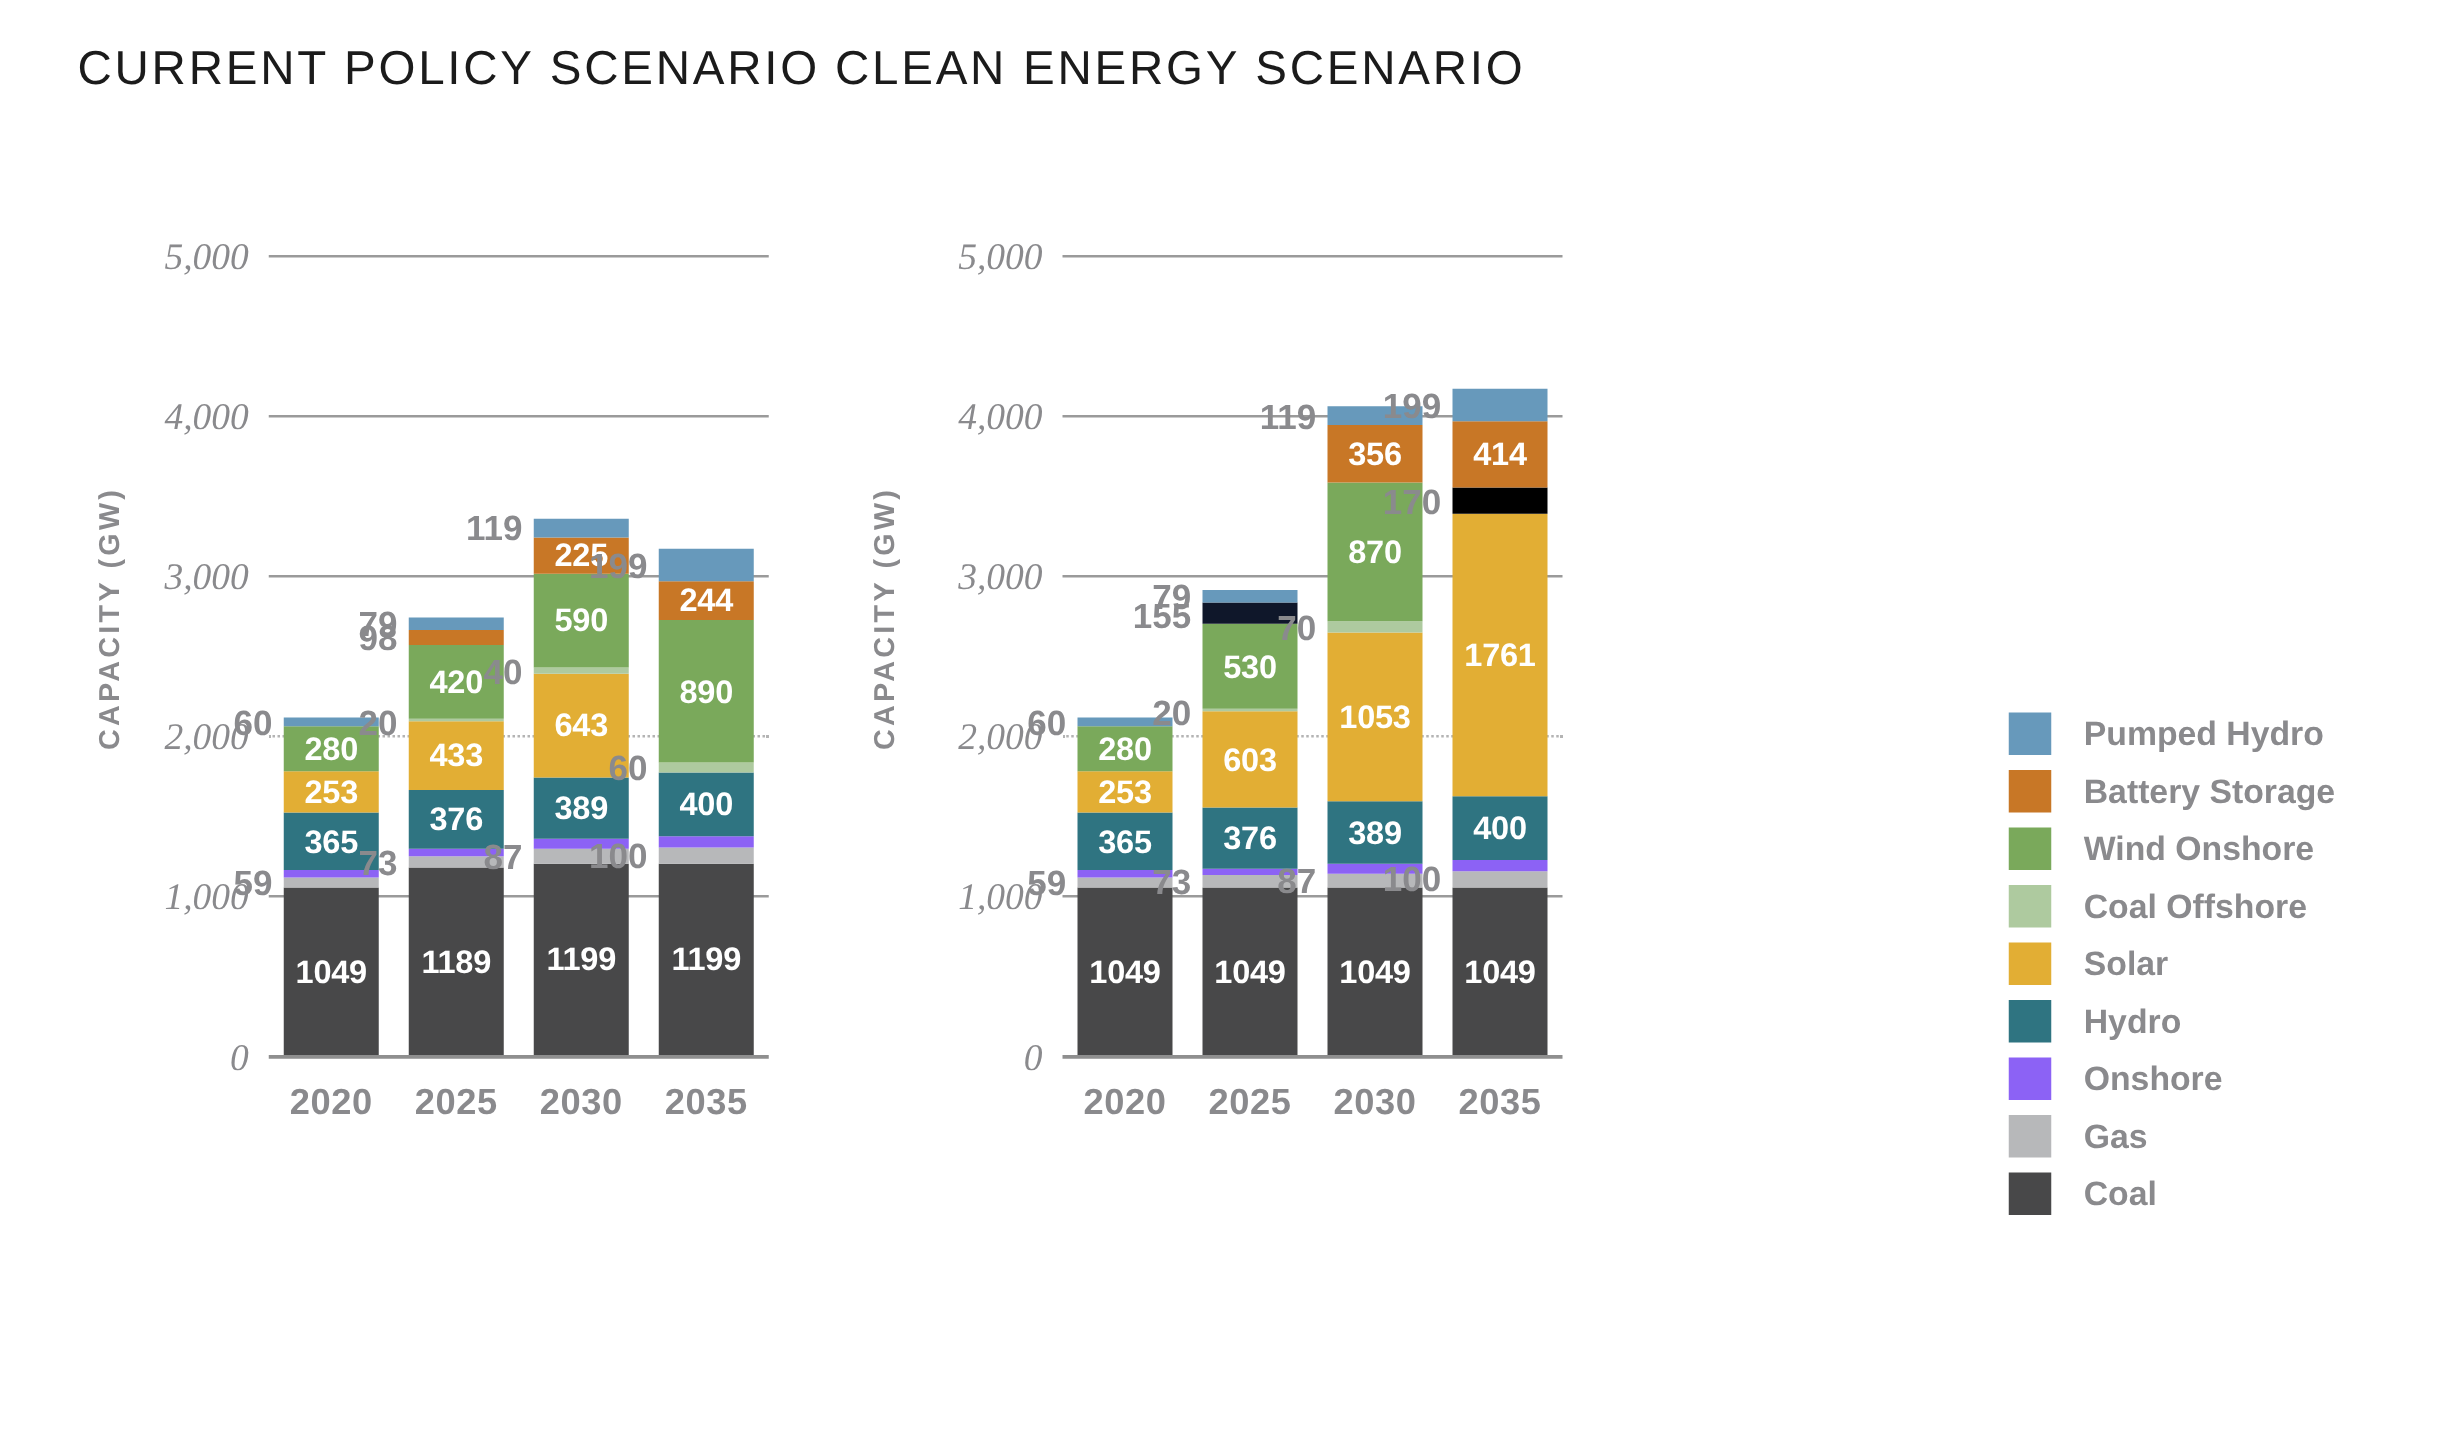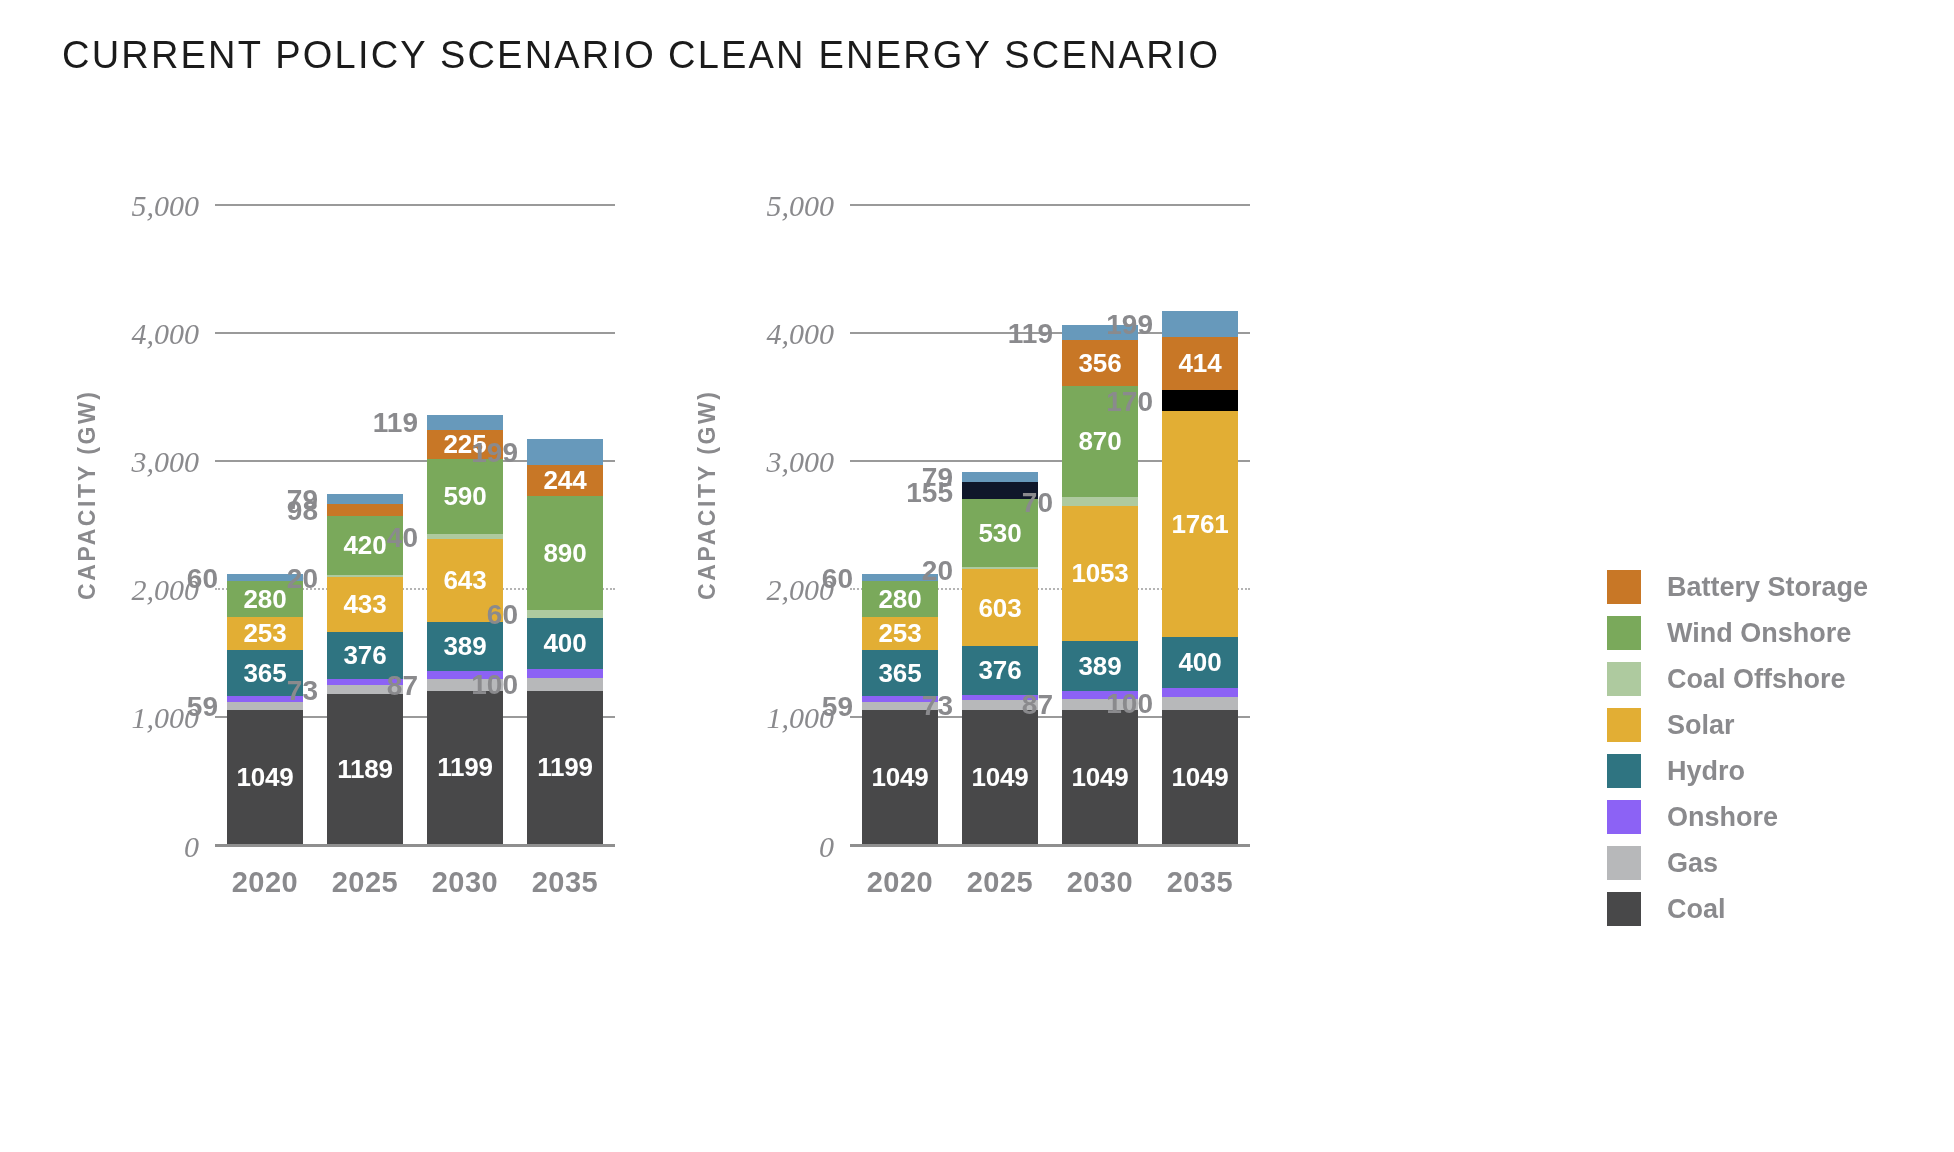--- a/index.html
+++ b/index.html
@@ -418,20 +418,24 @@
           <div class="seg" style="height: 25.472px; background: rgb(103, 153, 187);">
             <div class="outside-label" style="top: -0.264px;">199</div>
           </div>
           <div class="xtick">2035</div>
         </div>
       </div>
   </div>
 
   <div id="legend">
       <div class="legend-item">
+        <span class="legend-swatch" style="background: rgb(103, 153, 187);"></span>
+        <span class="legend-label">Pumped Hydro</span>
+      </div>
+      <div class="legend-item">
         <span class="legend-swatch" style="background: rgb(200, 119, 38);"></span>
         <span class="legend-label">Battery Storage</span>
       </div>
       <div class="legend-item">
         <span class="legend-swatch" style="background: rgb(122, 169, 91);"></span>
         <span class="legend-label">Wind Onshore</span>
       </div>
       <div class="legend-item">
         <span class="legend-swatch" style="background: rgb(174, 202, 159);"></span>
         <span class="legend-label">Coal Offshore</span>

